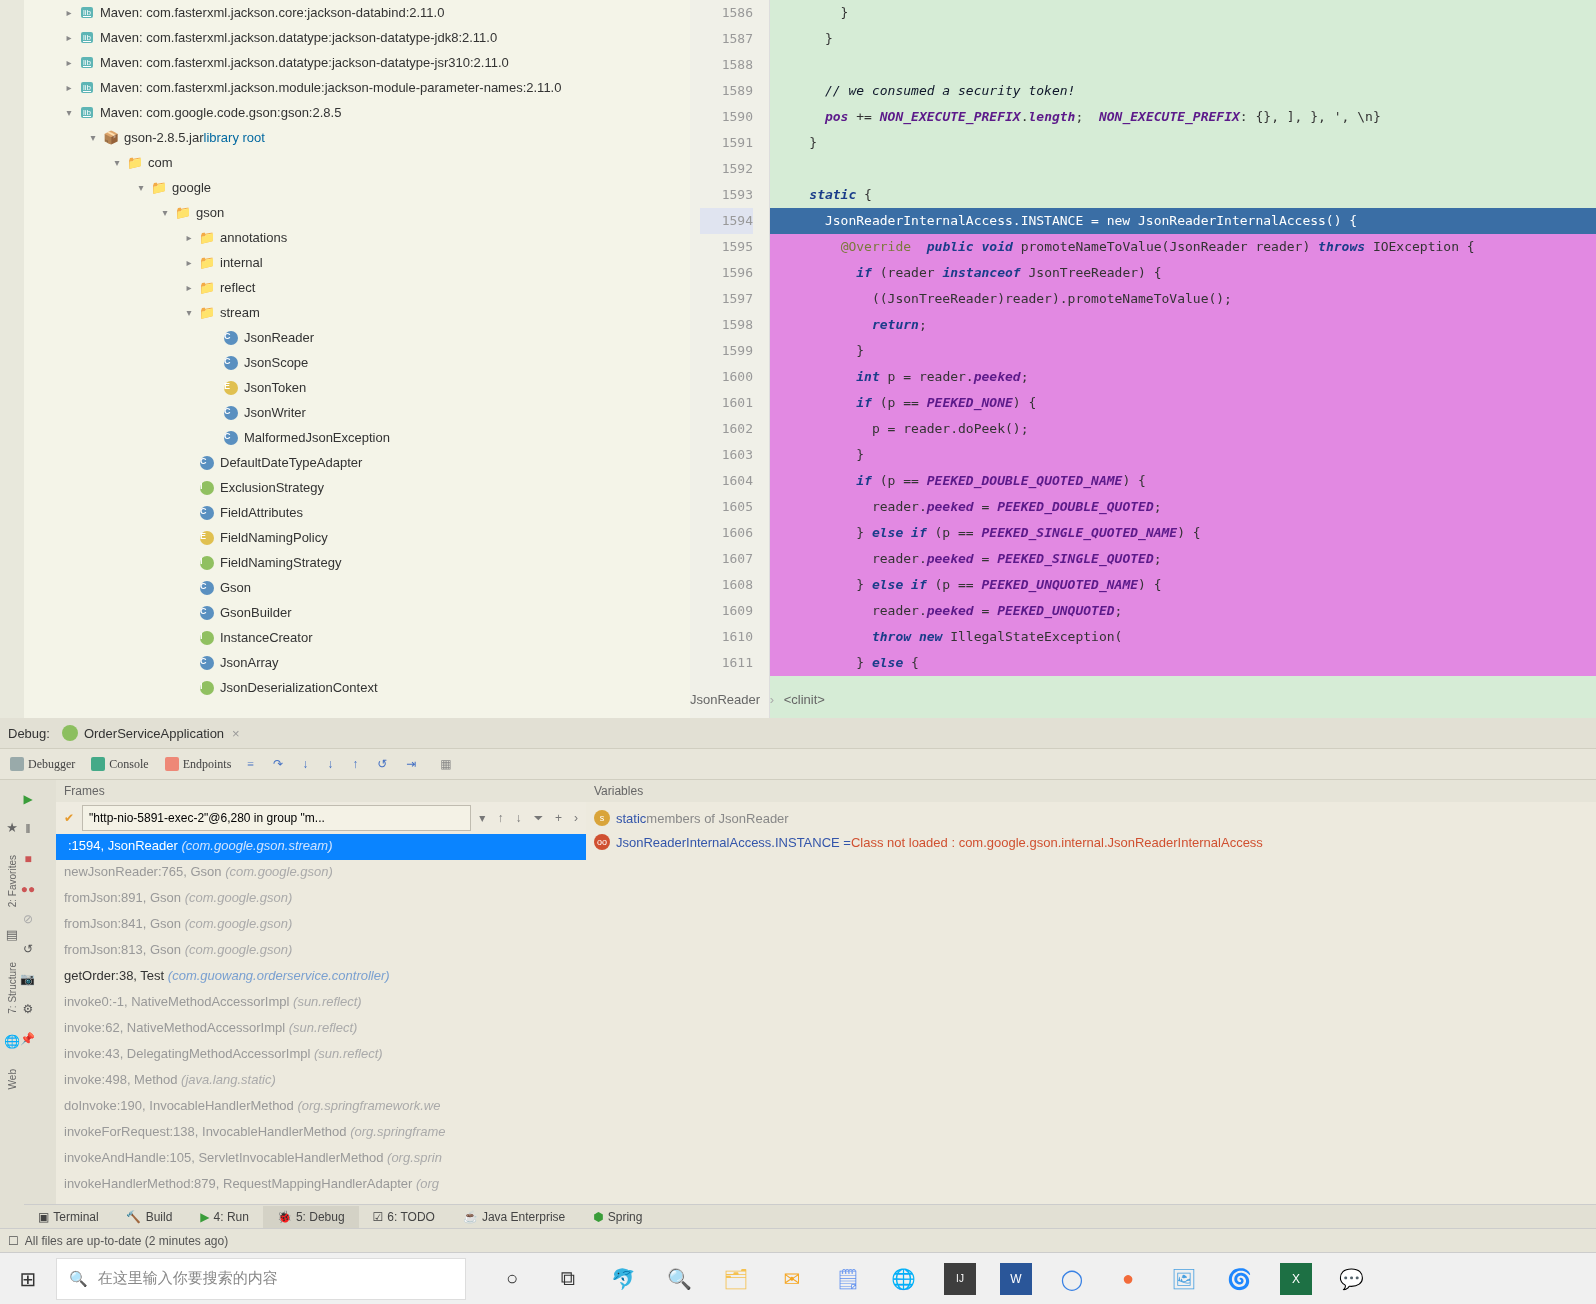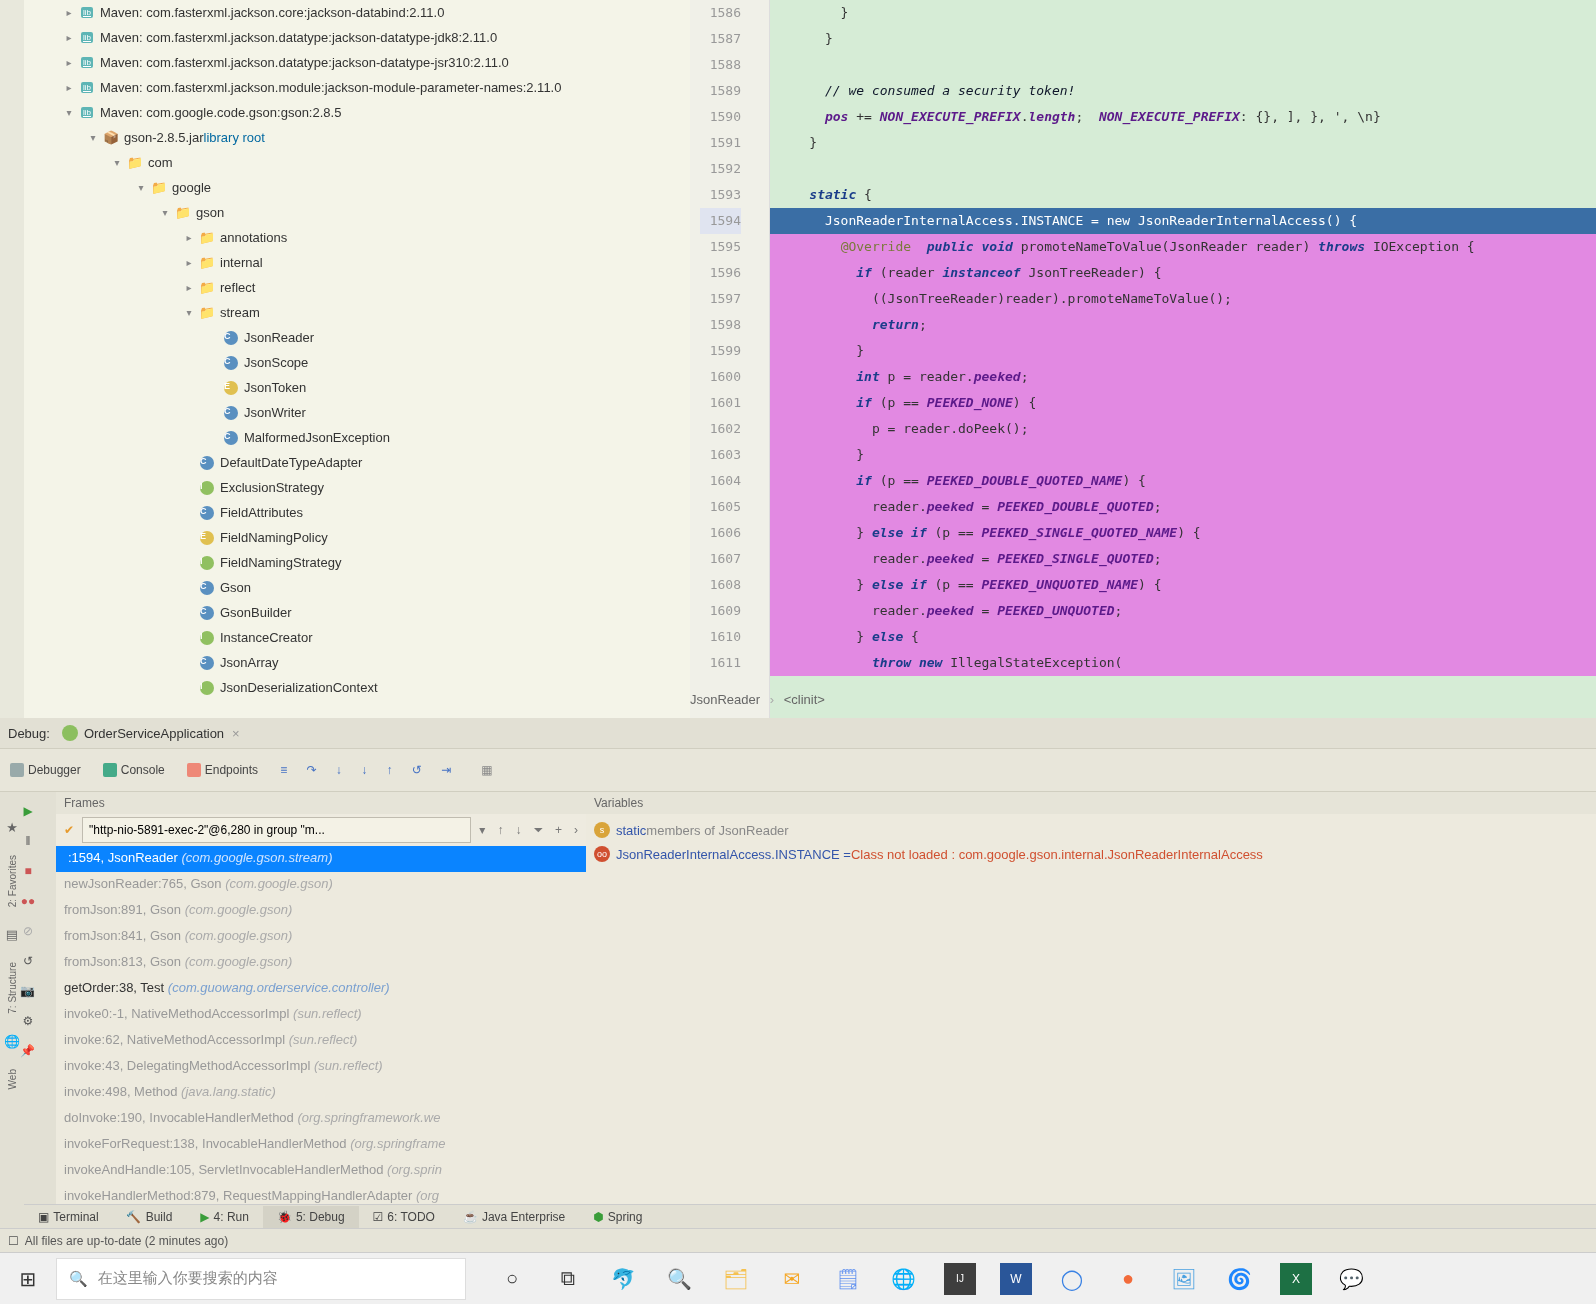--- a/index.html
+++ b/index.html
@@ -58,21 +58,21 @@
 .icon-folder { color: #c8a050; }
 .icon-class-c { background: #5a90c0; color: white; width:14px; height:14px; border-radius:50%; font-size:9px; font-weight:bold; }
 .icon-class-i { background: #90c060; color: white; width:14px; height:14px; border-radius:50%; font-size:9px; font-weight:bold; }
 .icon-class-e { background: #e0c050; color: white; width:14px; height:14px; border-radius:50%; font-size:9px; font-weight:bold; }
 
 .editor-gutter {
   width: 80px;
   background: #f0f0e8;
   color: #999;
   text-align: right;
-  padding-right: 28px;
+  padding-right: 16px;
   font-family: Consolas, monospace;
   font-size: 13px;
   line-height: 26px;
   border-right: 1px solid #ddd;
 }
 .editor-gutter .gln { height: 26px; }
 .editor-gutter .active { background: #e0e4f0; margin-left: 10px; }
 .editor {
   flex: 1;
   background: #d6ecd6;
@@ -118,28 +118,29 @@
 }
 .debug-header .dbg-label { margin-right: 12px; }
 .debug-header .run-icon {
   width: 16px; height: 16px;
   background: #8cbf5f;
   border-radius: 50%;
   display: inline-block;
   margin-right: 6px;
 }
 .debug-toolbar {
-  height: 44px;
+  height: 32px;
   display: flex;
   align-items: center;
   background: #e8e6da;
   padding: 0 4px;
-  gap: 10px;
+  gap: 4px;
   border-top: 1px solid #d0cec0;
   border-bottom: 1px solid #d0cec0;
+  font-family: Liberation Serif, serif;
 }
 .debug-toolbar .tb-btn {
   display: inline-flex;
   align-items: center;
   gap: 4px;
   padding: 4px 6px;
   font-size: 12px;
   color: #444;
 }
 .debug-toolbar .tb-icon {
@@ -613,22 +614,22 @@
       <div class="line hl-magenta">          <span class="kw">int</span> p = reader.<span class="fld">peeked</span>;</div>
       <div class="line hl-magenta">          <span class="kw">if</span> (p == <span class="fld">PEEKED_NONE</span>) {</div>
       <div class="line hl-magenta">            p = reader.doPeek();</div>
       <div class="line hl-magenta">          }</div>
       <div class="line hl-magenta">          <span class="kw">if</span> (p == <span class="fld">PEEKED_DOUBLE_QUOTED_NAME</span>) {</div>
       <div class="line hl-magenta">            reader.<span class="fld">peeked</span> = <span class="fld">PEEKED_DOUBLE_QUOTED</span>;</div>
       <div class="line hl-magenta">          } <span class="kw">else</span> <span class="kw">if</span> (p == <span class="fld">PEEKED_SINGLE_QUOTED_NAME</span>) {</div>
       <div class="line hl-magenta">            reader.<span class="fld">peeked</span> = <span class="fld">PEEKED_SINGLE_QUOTED</span>;</div>
       <div class="line hl-magenta">          } <span class="kw">else</span> <span class="kw">if</span> (p == <span class="fld">PEEKED_UNQUOTED_NAME</span>) {</div>
       <div class="line hl-magenta">            reader.<span class="fld">peeked</span> = <span class="fld">PEEKED_UNQUOTED</span>;</div>
+      <div class="line hl-magenta">            <span class="kw">throw</span> <span class="kw">new</span> IllegalStateException(</div>
       <div class="line hl-magenta">          } <span class="kw">else</span> {</div>
-      <div class="line hl-magenta">            <span class="kw">throw</span> <span class="kw">new</span> IllegalStateException(</div>
     </div>
 </div>
 
 <div class="breadcrumb-bar">
   <span>JsonReader</span>
   <span class="sep">›</span>
   <span>&lt;clinit&gt;</span>
 </div>
 
 <div class="debug-panel">

